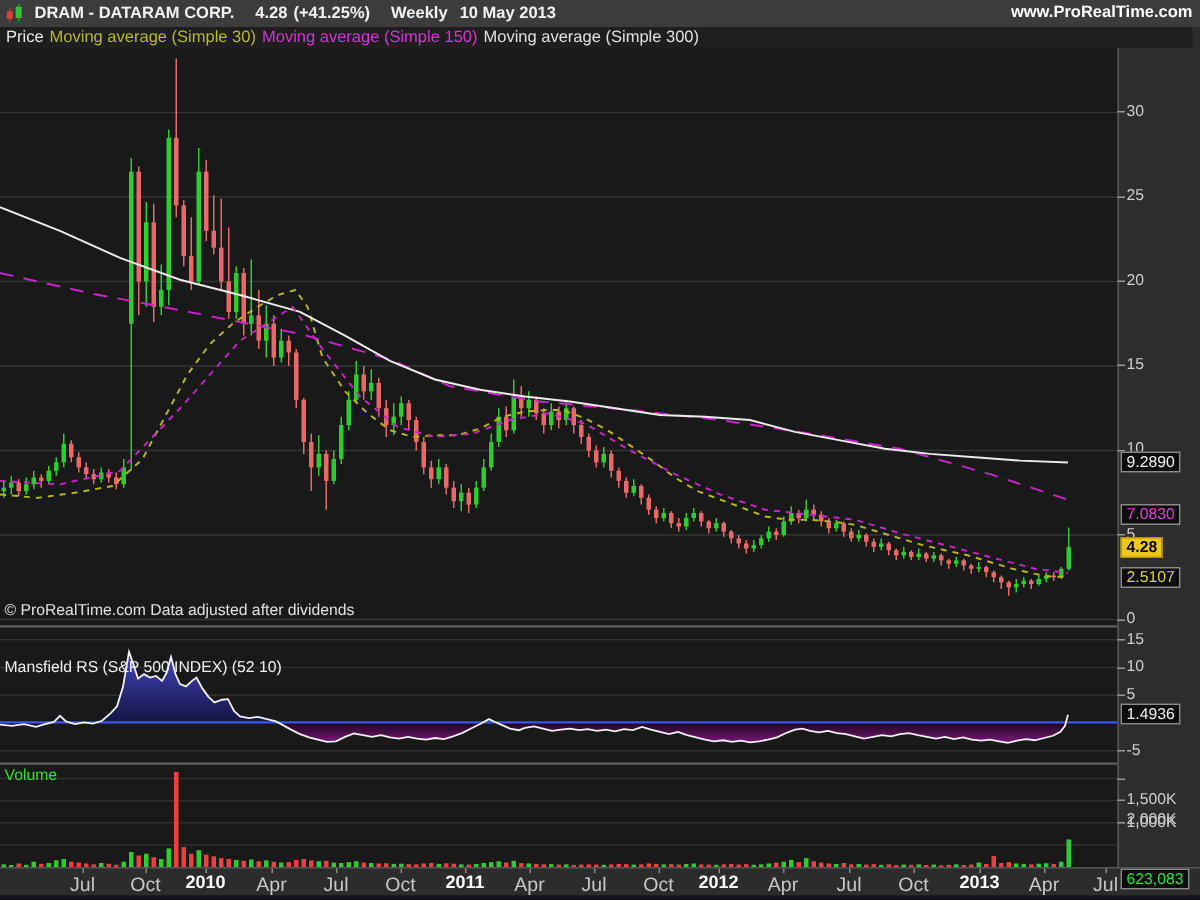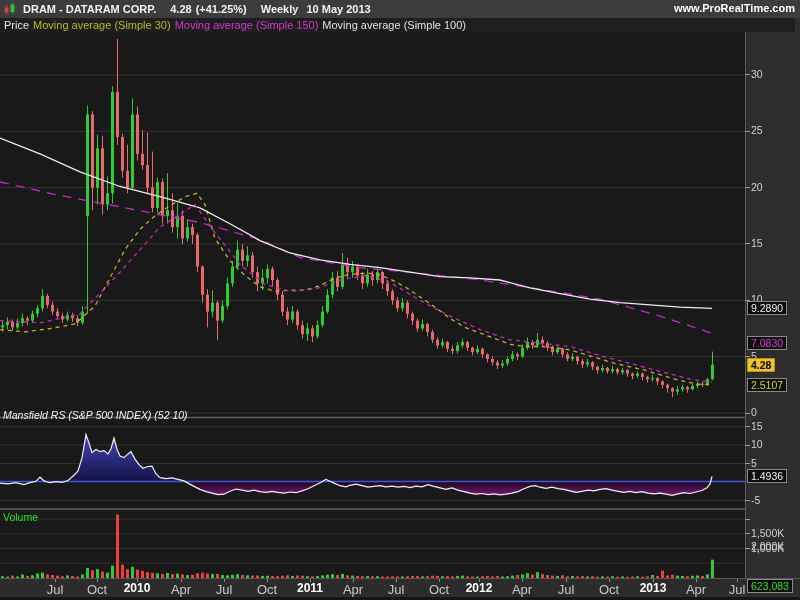--- a/index.html
+++ b/index.html
@@ -16,21 +16,21 @@
   #legendbar span{margin-left:4px;white-space:nowrap;}
   #axiscol{position:absolute;left:745px;top:18px;width:55px;height:560px;background:#2d2d2d;
     border-left:1px solid #5a5a5a;z-index:2;}
   .axis-label{position:absolute;left:751px;z-index:3;font-size:10.5px;color:#cfcfcf;white-space:nowrap;}
   .axis-tick{position:absolute;left:745px;width:5px;height:1px;background:#9a9a9a;z-index:3;}
   .badge{position:absolute;left:747px;z-index:6;font-size:10.5px;line-height:12px;
     padding:0 3px;background:#0d0d0d;border:1px solid #8a8a8a;white-space:nowrap;}
   .badge.last{background:#eec61e;color:#000;font-weight:bold;border:1px solid #b5950a;}
   .floating{position:absolute;z-index:4;white-space:nowrap;}
   #copyright{left:3px;top:401px;font-size:10.5px;color:#e0e0e0;}
-  #mans-title{left:3px;top:409px;font-size:10.5px;color:#f0f0f0;font-style:italic;}
+  #mans-title{left:3px;top:439px;font-size:10.5px;color:#f0f0f0;}
   #vol-title{left:3px;top:511px;font-size:10.5px;color:#2ee22e;}
   #xaxisbar{position:absolute;left:0;top:578px;width:800px;height:18px;background:#2c2c2c;
     border-top:1px solid #555;z-index:4;}
   .x-label{position:absolute;top:3px;transform:translateX(-50%);font-size:13px;color:#c8c8c8;}
   .x-label.year{font-size:12px;color:#ffffff;font-weight:bold;top:2px;}
   .x-tick{position:absolute;top:0;width:1px;height:3px;background:#8a8a8a;}
   #bottomstrip{position:absolute;left:0;top:597px;width:800px;height:3px;background:#14141d;z-index:4;}
   #cs-icon{width:14px;height:14px;margin-left:3px;position:relative;flex:0 0 auto;}
 </style>
 </head>
@@ -809,25 +809,26 @@
     <span class="sp" style="margin-left:4px">(+41.25%)</span>
     <span class="sp">Weekly</span>
     <span class="sp" style="margin-left:8px">10 May 2013</span>
     <span id="pr-link">www.ProRealTime.com</span>
   </div>
 
   <div id="legendbar">
     <span style="color:#e8e8e8">Price</span>
     <span style="color:#b9b920">Moving average (Simple 30)</span>
     <span style="color:#d633d6">Moving average (Simple 150)</span>
-    <span style="color:#e0e0e0">Moving average (Simple 100)</span>
+    <span style="color:#e0e0e0">Moving average (Simple 300)</span>
   </div>
 
   <div id="axiscol"></div>
 
+  <div id="copyright" class="floating">© ProRealTime.com Data adjusted after dividends</div>
   <div id="mans-title" class="floating">Mansfield RS (S&amp;P 500 INDEX) (52 10)</div>
   <div id="vol-title" class="floating">Volume</div>
 
   <div id="xaxisbar">
       <div class="x-tick" style="left: 55px;"></div>
       <div class="x-label" style="left: 55px;">Jul</div>
       <div class="x-tick" style="left: 97px;"></div>
       <div class="x-label" style="left: 97px;">Oct</div>
       <div class="x-tick" style="left: 137px;"></div>
       <div class="x-label year" style="left: 137px;">2010</div>

